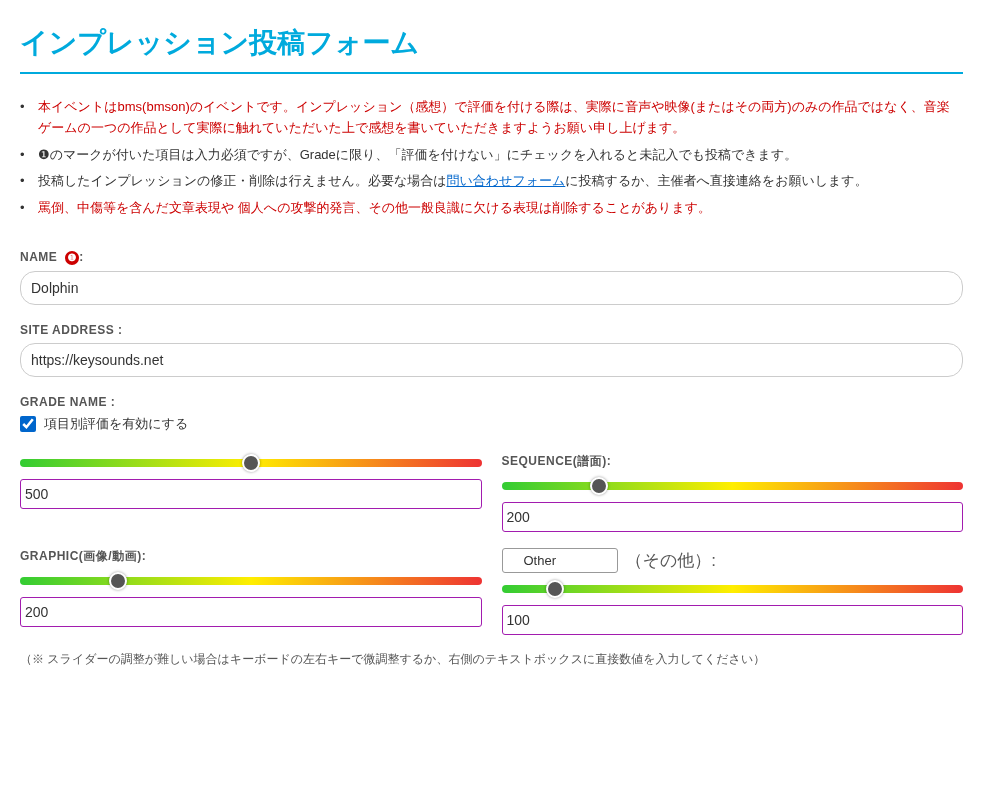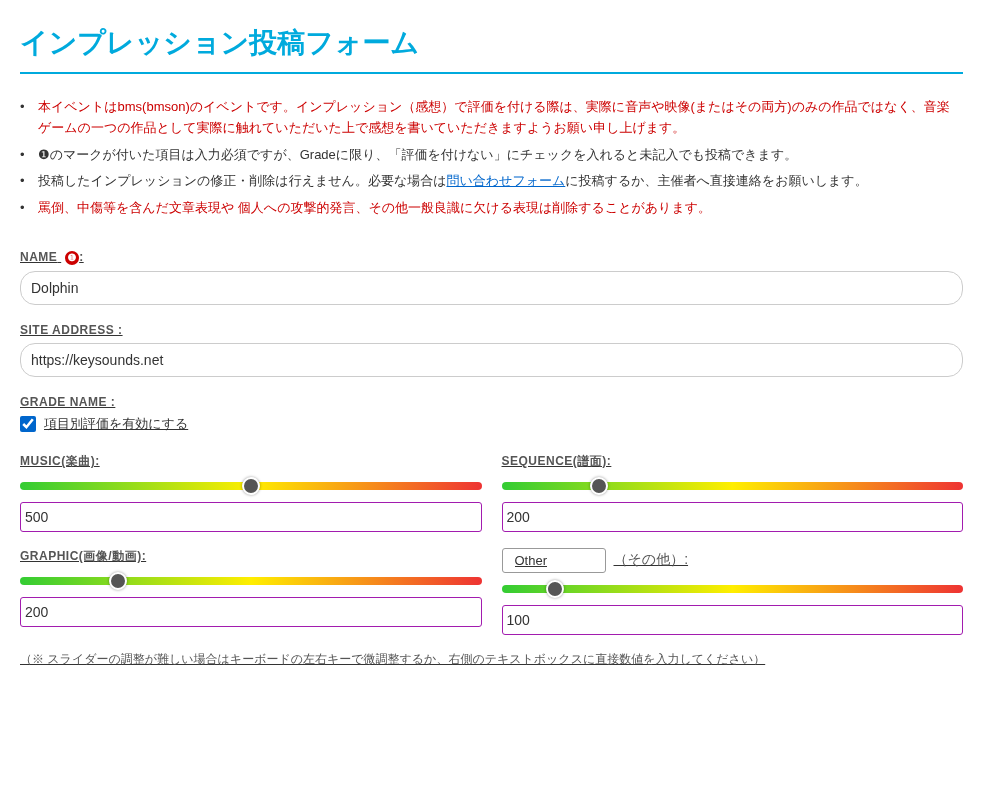--- a/index.html
+++ b/index.html
@@ -43,21 +43,20 @@
     }
     .notice-item-red {
       color: #cc0000;
     }
     .notice-link {
       color: #0066cc;
       text-decoration: underline;
     }
     .form-section {
       margin-bottom: 12px;
-      text-decoration: underline;
     }
     .form-row-two {
       display: flex;
       gap: 20px;
       margin-bottom: 18px;
     }
     .form-col {
       flex: 1;
     }
     .form-col-full {
@@ -131,28 +130,28 @@
     }
     .slider-other-label-row {
       display: flex;
       align-items: center;
       gap: 8px;
       margin-bottom: 6px;
     }
     .other-name-input {
       border: 1px solid #999;
       border-radius: 3px;
-      padding: 4px 12px;
+      padding: 4px 21px;
       font-size: 13px;
-      width: 104px;
+      width: 116px;
       color: #333;
       outline: none;
     }
     .other-suffix {
-      font-size: 14px;
+      font-size: 17px;
       color: #555;
     }
     .slider-track-wrapper {
       position: relative;
       height: 20px;
       margin-bottom: 6px;
     }
     .slider-gradient {
       position: absolute;
       top: 50%;
@@ -258,21 +257,20 @@
         <input type="checkbox" id="grade-checkbox" checked="" style="">
         <label class="checkbox-label" for="grade-checkbox">項目別評価を有効にする</label>
       </div>
     </div>
 
     <div class="sliders-section">
 
       <div class="slider-row">
 
         <div class="slider-col">
-          <div class="slider-label">MUSIC(楽曲):</div>
           <div class="slider-track-wrapper">
             <div class="slider-gradient"></div>
             <input type="range" min="0" max="1000" value="500" style="">
           </div>
           <input class="slider-value-input" type="text" value="500" style="">
         </div>
 
         <div class="slider-col">
           <div class="slider-label">SEQUENCE(譜面):</div>
           <div class="slider-track-wrapper">

